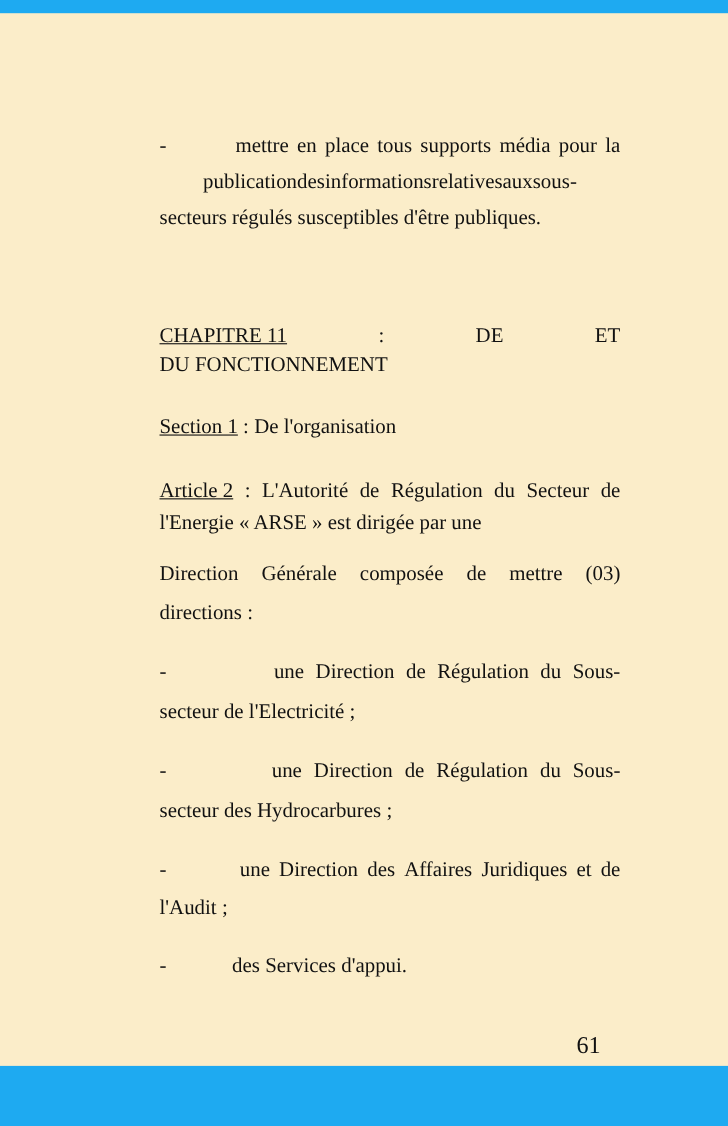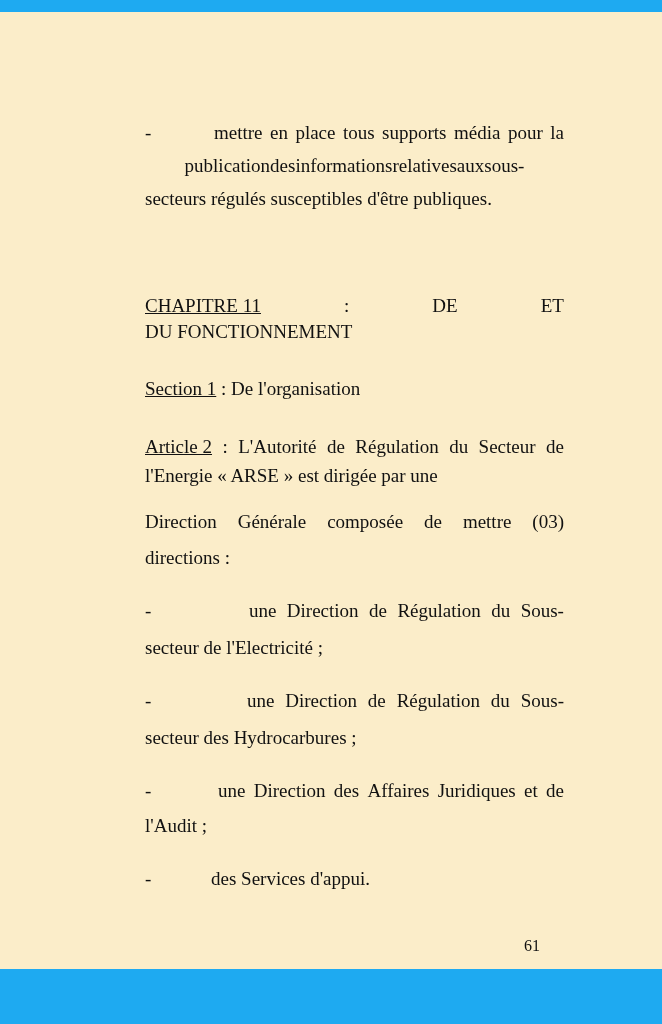--- a/index.html
+++ b/index.html
@@ -10,21 +10,21 @@
     color: #111;
     position: relative;
   }
   .top-bar { position: absolute; left: 0; top: 0; width: 662px; height: 12px; background: #1eaaf1; }
   .bottom-bar { position: absolute; left: 0; top: 969px; width: 662px; height: 55px; background: #1eaaf1; }
   .page { position: absolute; left: 145px; top: 0; width: 419px; }
   .line { position: absolute; left: 0; width: 419px; font-size: 19px; white-space: nowrap; line-height: 22px; }
   .dash { position: absolute; left: 0; }
   .bold { font-weight: normal; }
   .u { text-decoration: underline; }
-  .page-number { position: absolute; left: 524px; top: 937px; font-size: 16px; }
+  .page-number { position: absolute; left: 524px; top: 937px; font-size: 22px; }
   .jrow { display: flex; justify-content: space-between; }
 </style>
 </head>
 <body>
 
 <div class="top-bar"></div>
 
 <div class="page">
 
   <div class="line" style="top:122px;">

